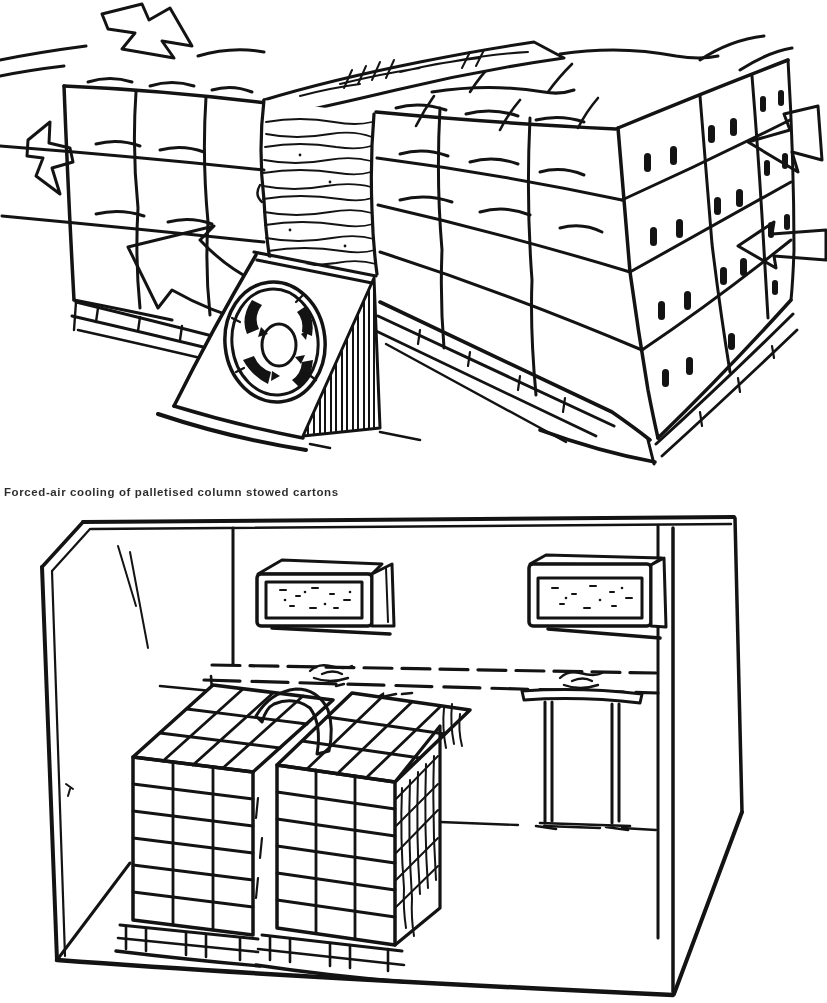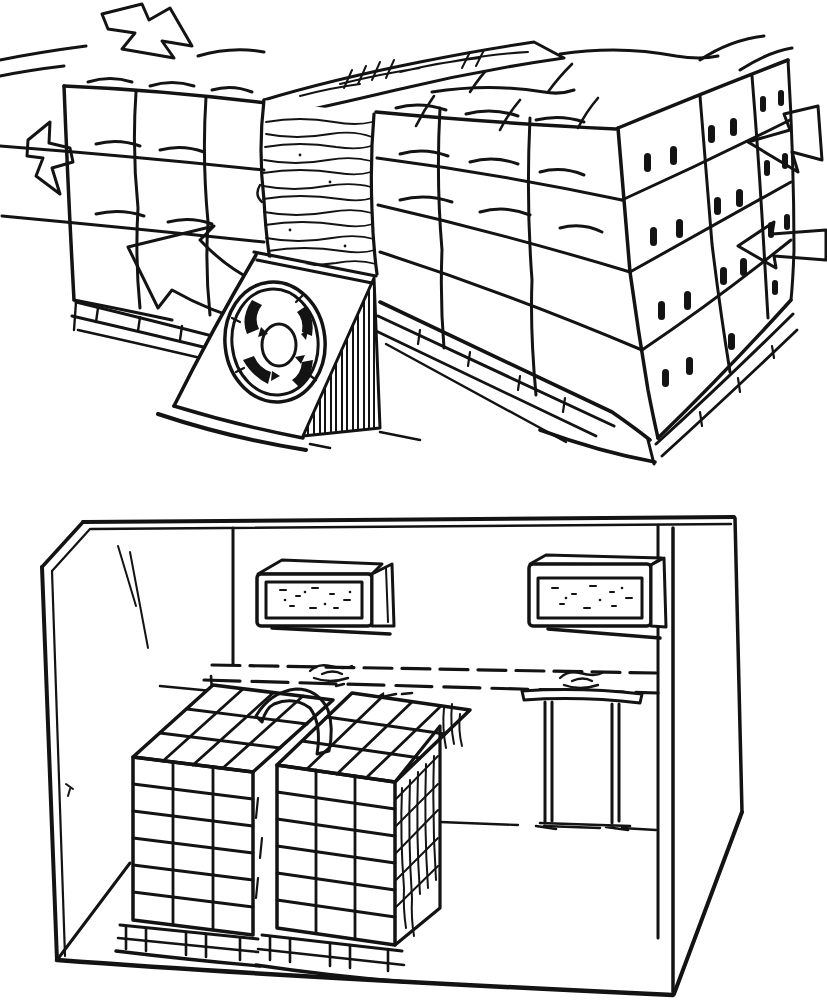--- a/index.html
+++ b/index.html
@@ -193,20 +193,21 @@
           <path d="M261,327 L268,334 L258,337 Z"></path>
           <path d="M272,371 L280,376 L271,381 Z"></path>
           <path d="M301,364 L295,357 L305,355 Z"></path>
           <path d="M301,334 L308,330 L306,340 Z"></path>
         </g>
         <path class="ink" stroke-width="2.2" d="M232,318 L240,322 M236,372 L244,368 M302,296 L296,302 M316,380 L308,374"></path>
       </g>
     </svg>
   </figure>
 
+  <p class="caption">Forced-air cooling of palletised column stowed cartons</p>
 
   <figure class="fig-bottom" aria-label="Line drawing: cool store room with two palletised carton stacks, wall-mounted evaporator coolers, overhead air line with fans and a stand">
     <svg width="827" height="495" viewBox="0 0 827 495">
       <defs>
         <pattern id="stipB" width="8" height="8" patternUnits="userSpaceOnUse">
           <rect width="8" height="8" fill="#ffffff"></rect>
           <circle cx="2.5" cy="2.5" r="0.9" fill="#131313"></circle>
           <circle cx="6" cy="6" r="0.7" fill="#131313"></circle>
         </pattern>
       </defs>

